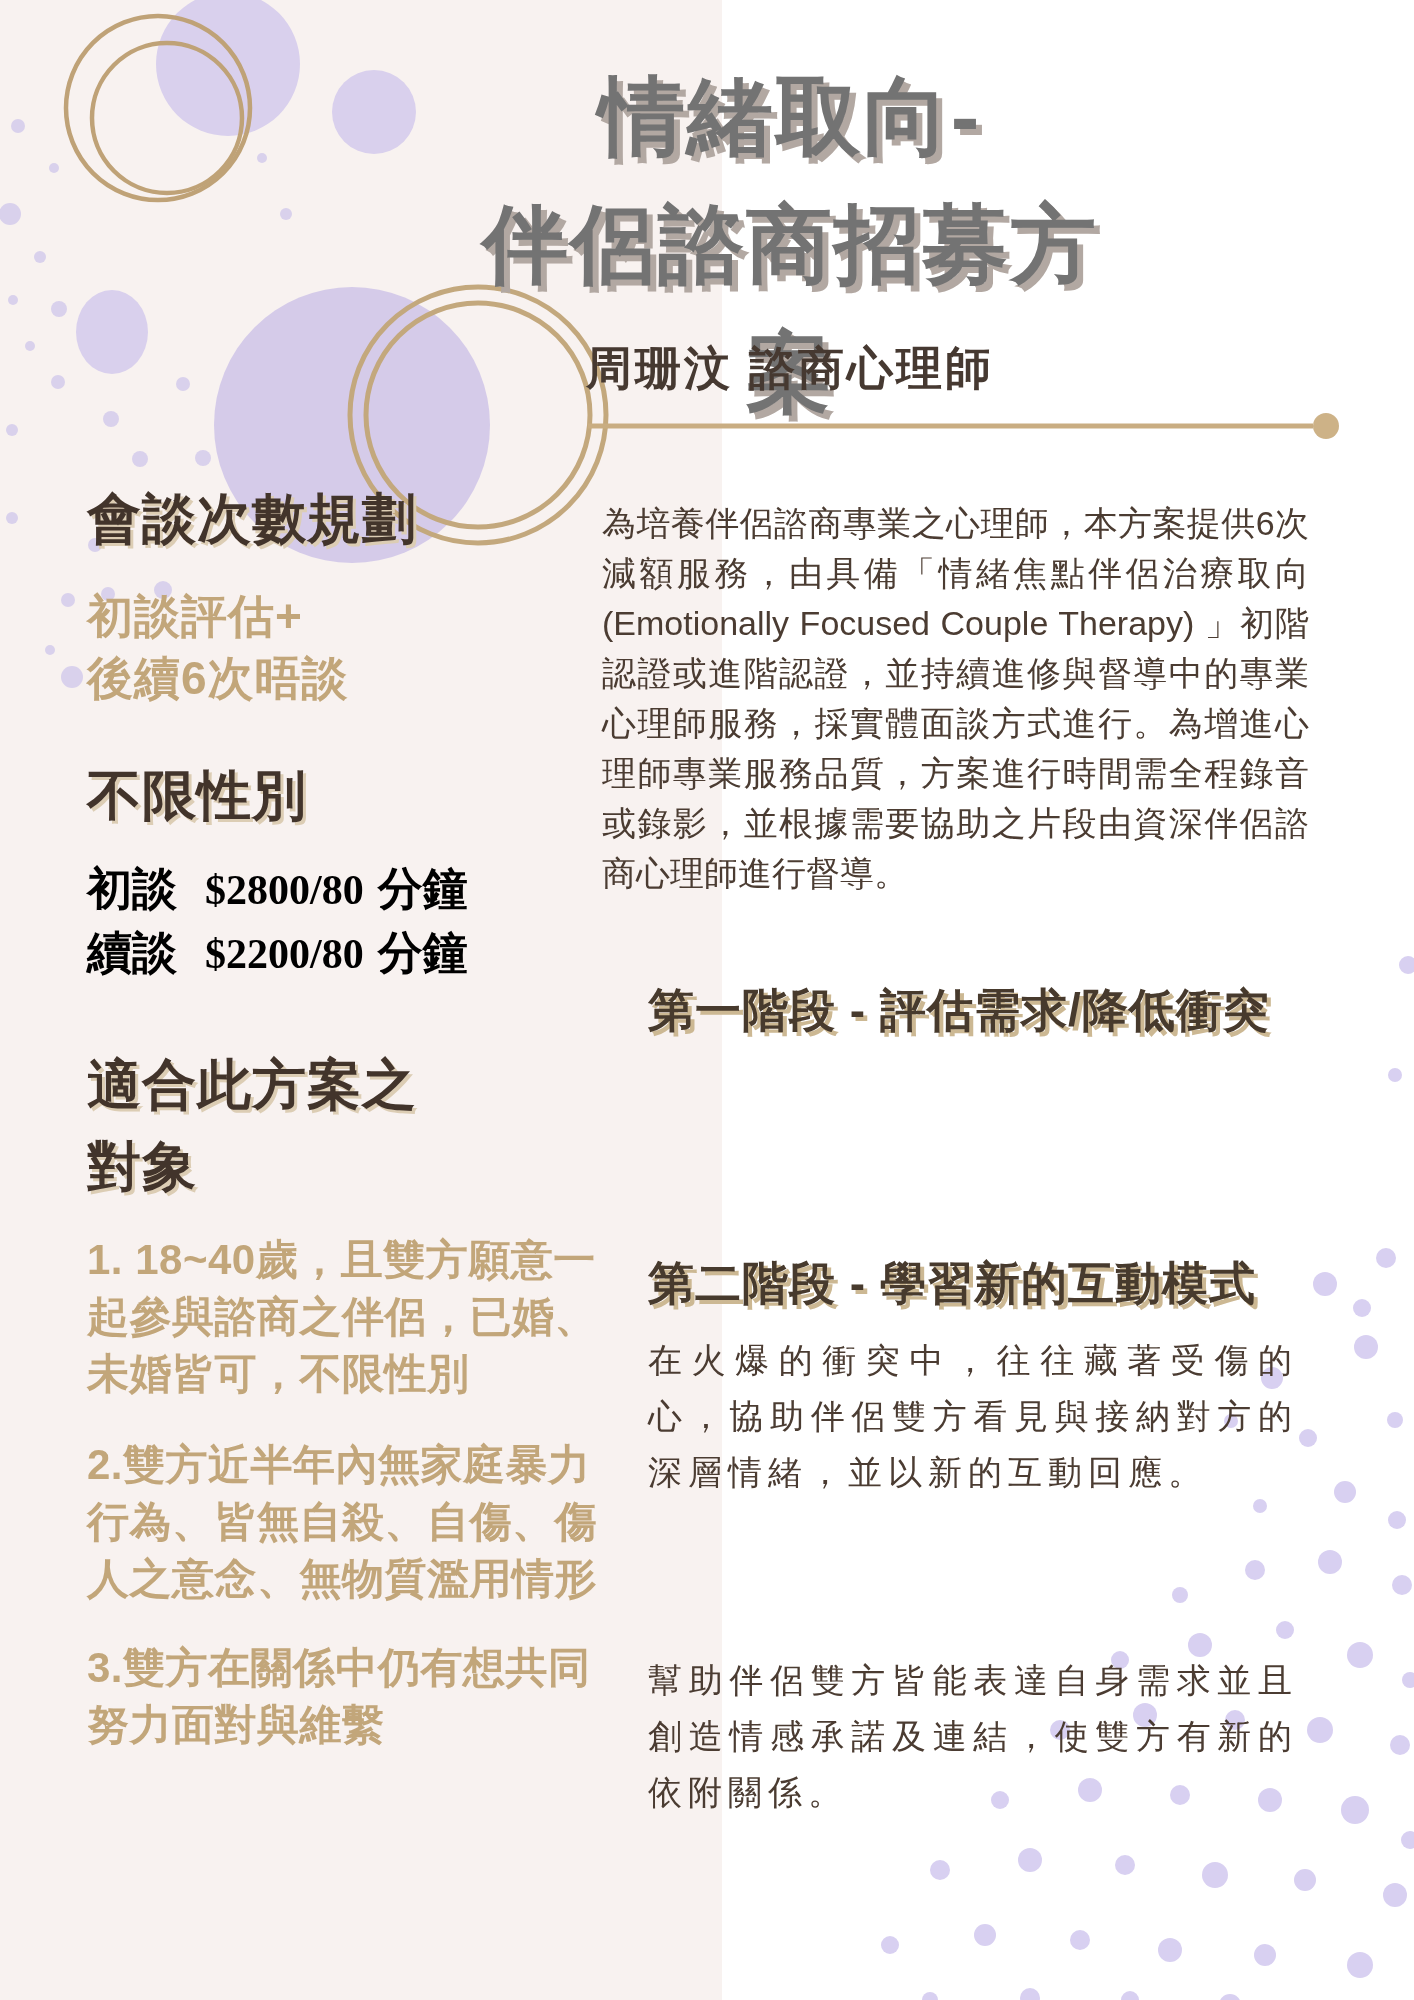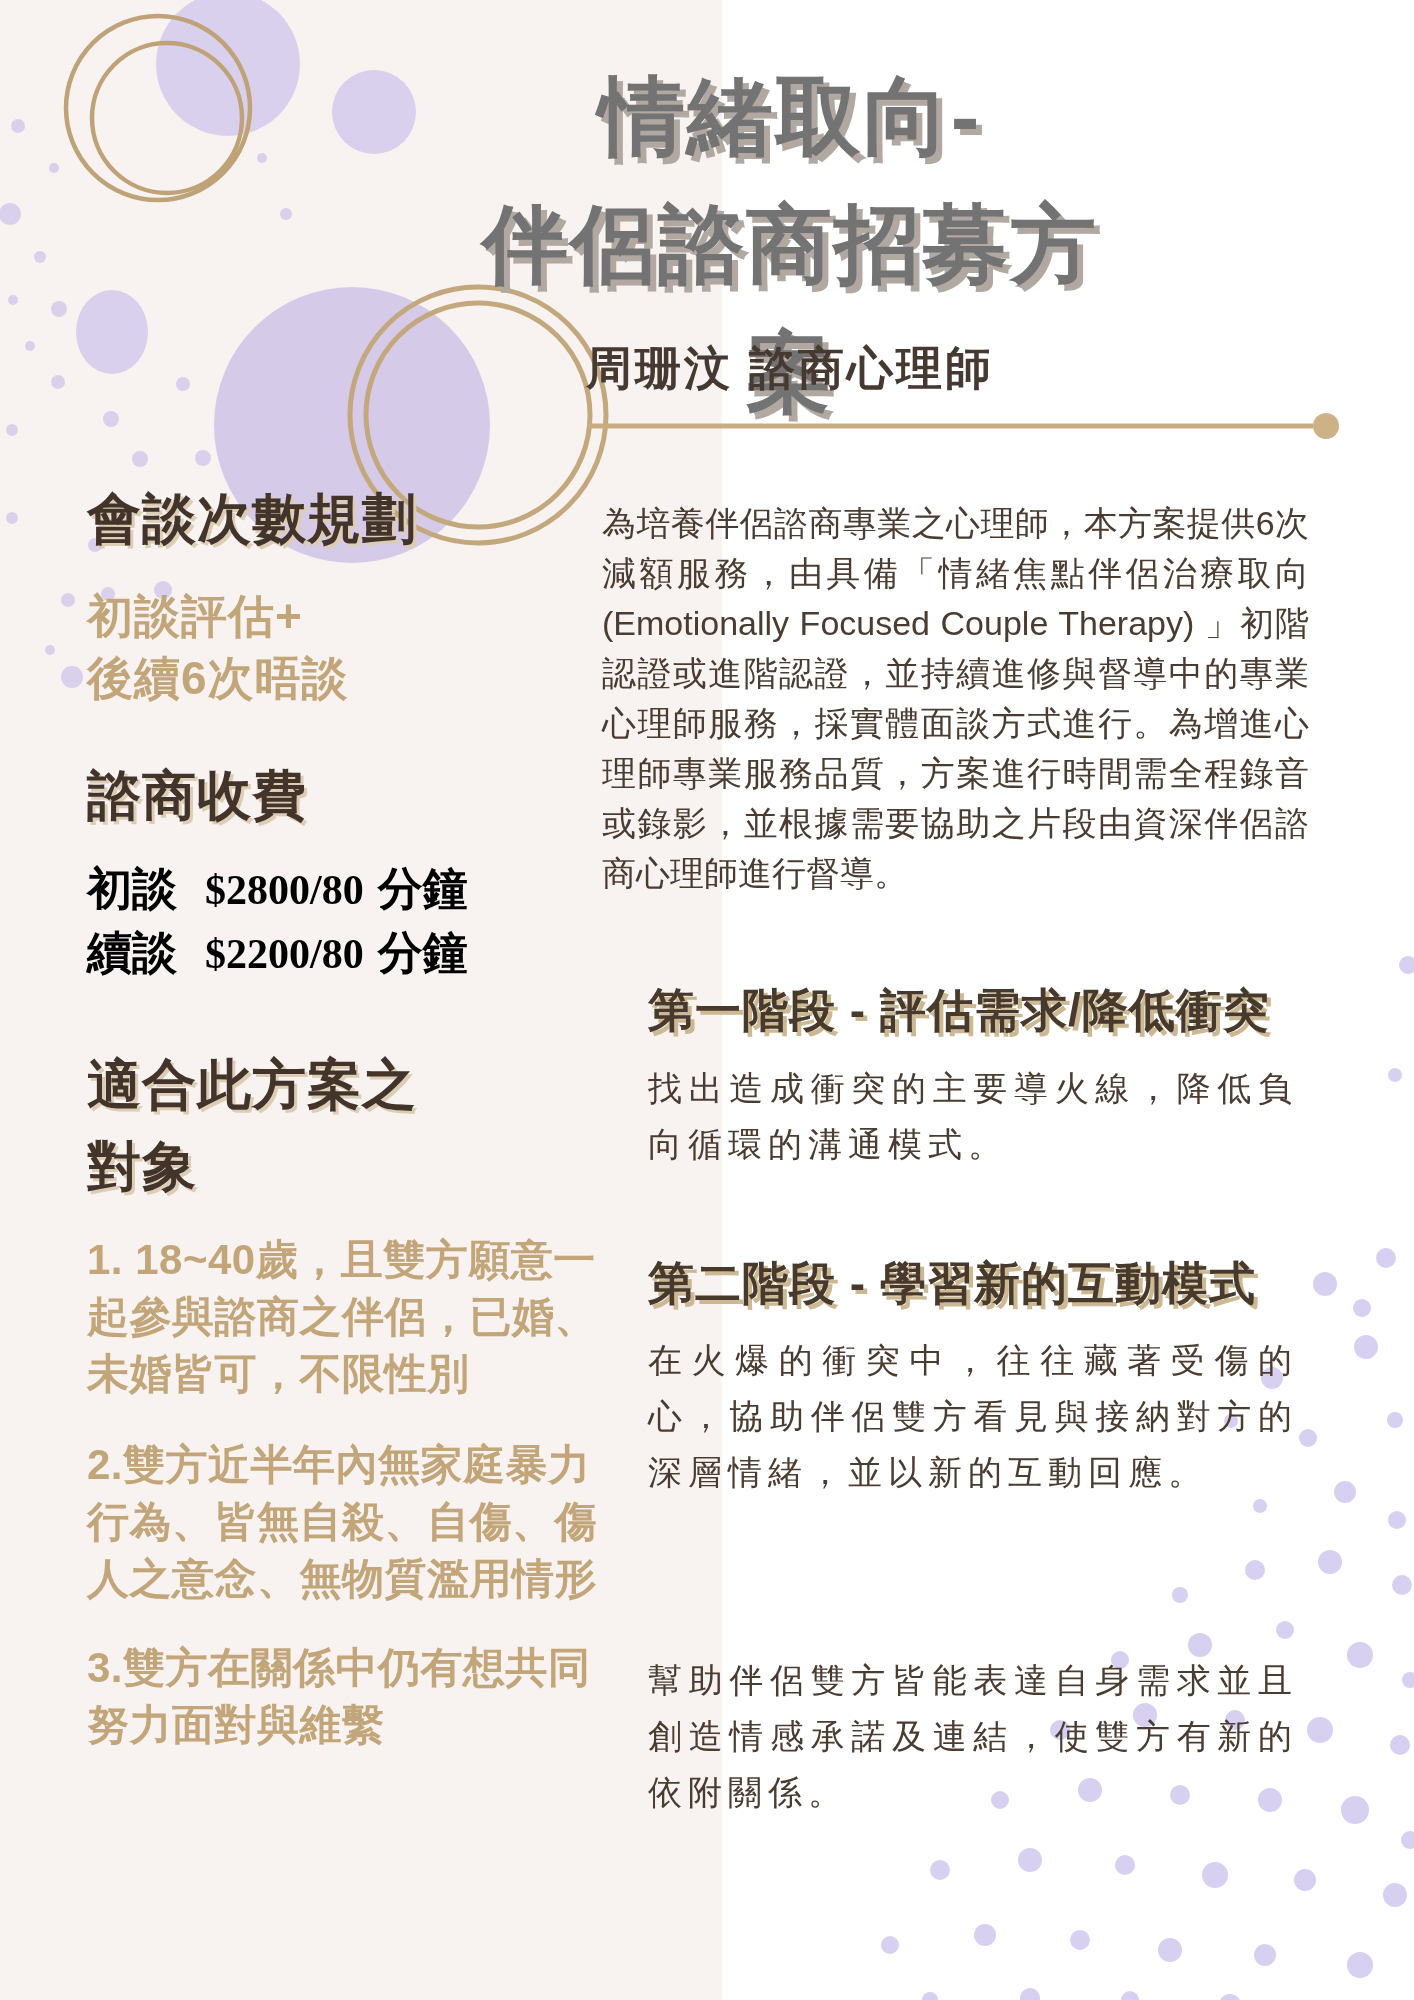--- a/index.html
+++ b/index.html
@@ -185,21 +185,21 @@
   <div class="layer title">
     <div>情緒取向-</div>
     <div>伴侶諮商招募方案</div>
   </div>
   <div class="layer subtitle">周珊汶 諮商心理師</div>
 
   <div class="layer side-h h-plan">會談次數規劃</div>
   <div class="layer plan-line plan-1">初談評估+</div>
   <div class="layer plan-line plan-2">後續6次晤談</div>
 
-  <div class="layer side-h h-fees">諮商收費</div>
+  <div class="layer side-h h-fees">不限性別</div>
   <div class="layer fee-line fee-1">
     <span>初談</span>
     <span class="fee-price">$2800/80</span>
     <span class="fee-unit">分鐘</span>
   </div>
   <div class="layer fee-line fee-2">
     <span>續談</span>
     <span class="fee-price">$2200/80</span>
     <span class="fee-unit">分鐘</span>
   </div>
@@ -211,20 +211,19 @@
 未婚皆可，不限性別</div>
   <div class="layer aud-item aud-2">2.雙方近半年內無家庭暴力
 行為、皆無自殺、自傷、傷
 人之意念、無物質濫用情形</div>
   <div class="layer aud-item aud-3">3.雙方在關係中仍有想共同
 努力面對與維繫</div>
 
   <p class="layer intro">為培養伴侶諮商專業之心理師，本方案提供6次減額服務，由具備「情緒焦點伴侶治療取向(Emotionally Focused Couple Therapy) 」初階認證或進階認證，並持續進修與督導中的專業心理師服務，採實體面談方式進行。為增進心理師專業服務品質，方案進行時間需全程錄音或錄影，並根據需要協助之片段由資深伴侶諮商心理師進行督導。</p>
 
   <div class="layer stage-h s1h">第一階段 - 評估需求/降低衝突</div>
-  <p class="layer stage-b s1b">找出造成衝突的主要導火線，降低負向循環的溝通模式。</p>
 
   <div class="layer stage-h s2h">第二階段 - 學習新的互動模式</div>
   <p class="layer stage-b s2b">在火爆的衝突中，往往藏著受傷的心，協助伴侶雙方看見與接納對方的深層情緒，並以新的互動回應。</p>
 
   <p class="layer stage-b s3b">幫助伴侶雙方皆能表達自身需求並且創造情感承諾及連結，使雙方有新的依附關係。</p>
 
 </div>
 
 </body></html>

